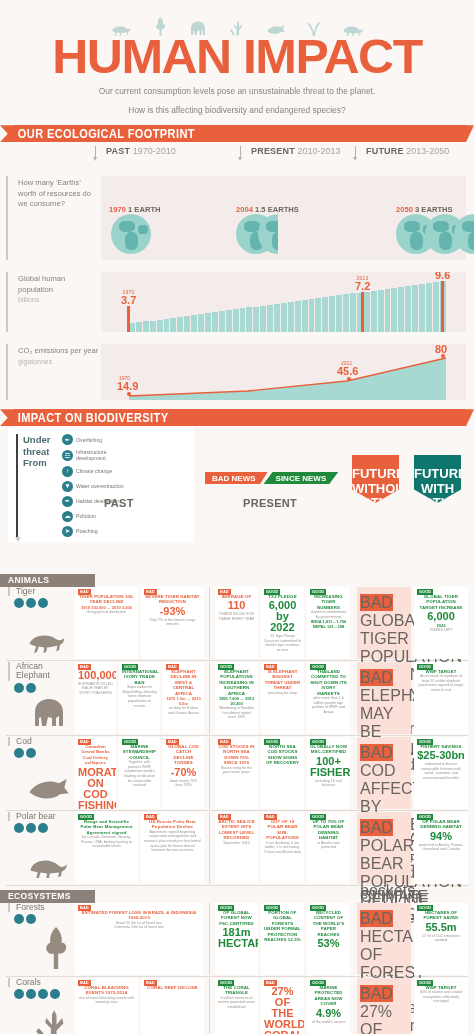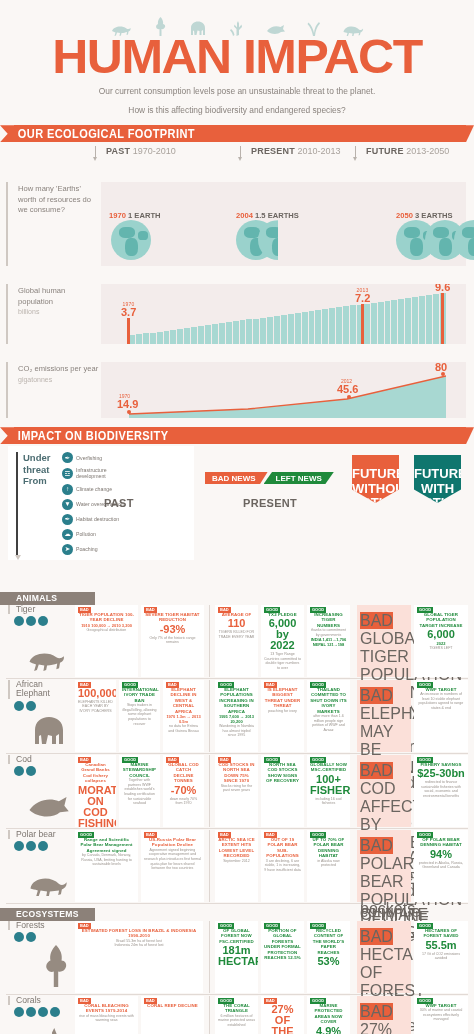--- a/index.html
+++ b/index.html
@@ -44,21 +44,21 @@
   .tl-head .spacer { width:95px; }
   .tl-col { position:relative; font-size:9px; }
   .tl-col .tick { position:absolute; left:0; top:0; width:1px; height:13px; background:#b9b2ac; }
   .tl-col .tick:after { content:''; position:absolute; left:-2px; top:11px;
     border-left:2.5px solid transparent; border-right:2.5px solid transparent; border-top:4px solid #b9b2ac; }
   .tl-col b { color:#6b6560; font-weight:bold; letter-spacing:.2px; }
   .tl-col i { font-style:normal; color:#a9a29c; }
   .tl-lbl { padding-left:11px; }
 
   
-  .datarow { display:flex; margin-top:18px; }
+  .datarow { display:flex; margin-top:12px; }
   .datarow .lbl {
     width:95px; font-size:7.6px; line-height:1.38; color:#8a837e;
     padding-left:10px; border-left:2px solid #cfc8c2; margin-left:6px; padding-top:2px;
   }
   .datarow .lbl .unit { color:#bcb5af; font-size:7px; }
   .datarow .plot { flex:1; margin-right:8px; position:relative; background:#f3eceb; }
 
   .earths { height:84px; position:relative; }
   .earth-group { position:absolute; bottom:4px; }
   .earth-cap { font-size:7.6px; font-weight:bold; color:#6b6560; position:absolute; top:5px; white-space:nowrap; }
@@ -101,21 +101,21 @@
 
   .futurecol { position:absolute; width:47px; text-align:center; color:#fff;
     font-size:13px; font-weight:bold; line-height:1.12; padding-top:12px; }
   .fc-wo { left:352px; top:455px; height:48px; background:#e8603c;
     clip-path:polygon(0 0,100% 0,100% 72%,50% 100%,0 72%); }
   .fc-w  { left:414px; top:455px; height:48px; background:#0f766e;
     clip-path:polygon(0 0,100% 0,100% 72%,50% 100%,0 72%); }
 
   
   .catbar { width:95px; height:13px; background:#8c8179; color:#fff; font-size:8.6px;
-    font-weight:bold; display:flex; align-items:center; padding-left:16px; letter-spacing:.3px; margin-top:4px;}
+    font-weight:bold; display:flex; align-items:center; padding-left:8px; letter-spacing:.3px; margin-top:4px;}
   .colhead { position:absolute; font-size:11px; color:#6b6560; font-weight:bold; letter-spacing:.3px; }
 
   .matrix { position:relative; }
   .mrow { display:flex; height:72px; }
   .mrow .side { width:95px; padding-left:8px; position:relative; }
   .mrow .side .nm { font-size:8.6px; color:#7d7670; padding-left:6px; border-left:2px solid #cfc8c2; line-height:1.15; }
   .mrow .side .ics { display:flex; gap:2px; padding-left:6px; margin-top:2px; }
   .mrow .side .ics i { width:10px; height:10px; border-radius:50%; background:#2b7f8c; display:block; }
   .mrow .side .sil { position:absolute; right:6px; bottom:2px; fill:#968b81; }
 
@@ -378,21 +378,21 @@
           <div class="legitem">
             <span class="ic">➤</span>
             <span>Poaching</span>
           </div>
         </div>
     </div>
   </div>
 
   <div class="newsflags">
     <div class="flag bad">BAD NEWS</div>
-    <div class="flag good">LEFT NEWS</div>
+    <div class="flag good">SINCE NEWS</div>
   </div>
 
   <div class="futurecol fc-wo">FUTURE WITHOUT ACTION</div>
   <div class="futurecol fc-w">FUTURE WITH ACTION</div>
 
   <div class="colhead" style="left:104px;top:497px">PAST</div>
   <div class="colhead" style="left:243px;top:497px">PRESENT</div>
 
   <div class="catbar" style="margin-top:32px">ANIMALS</div>
 

